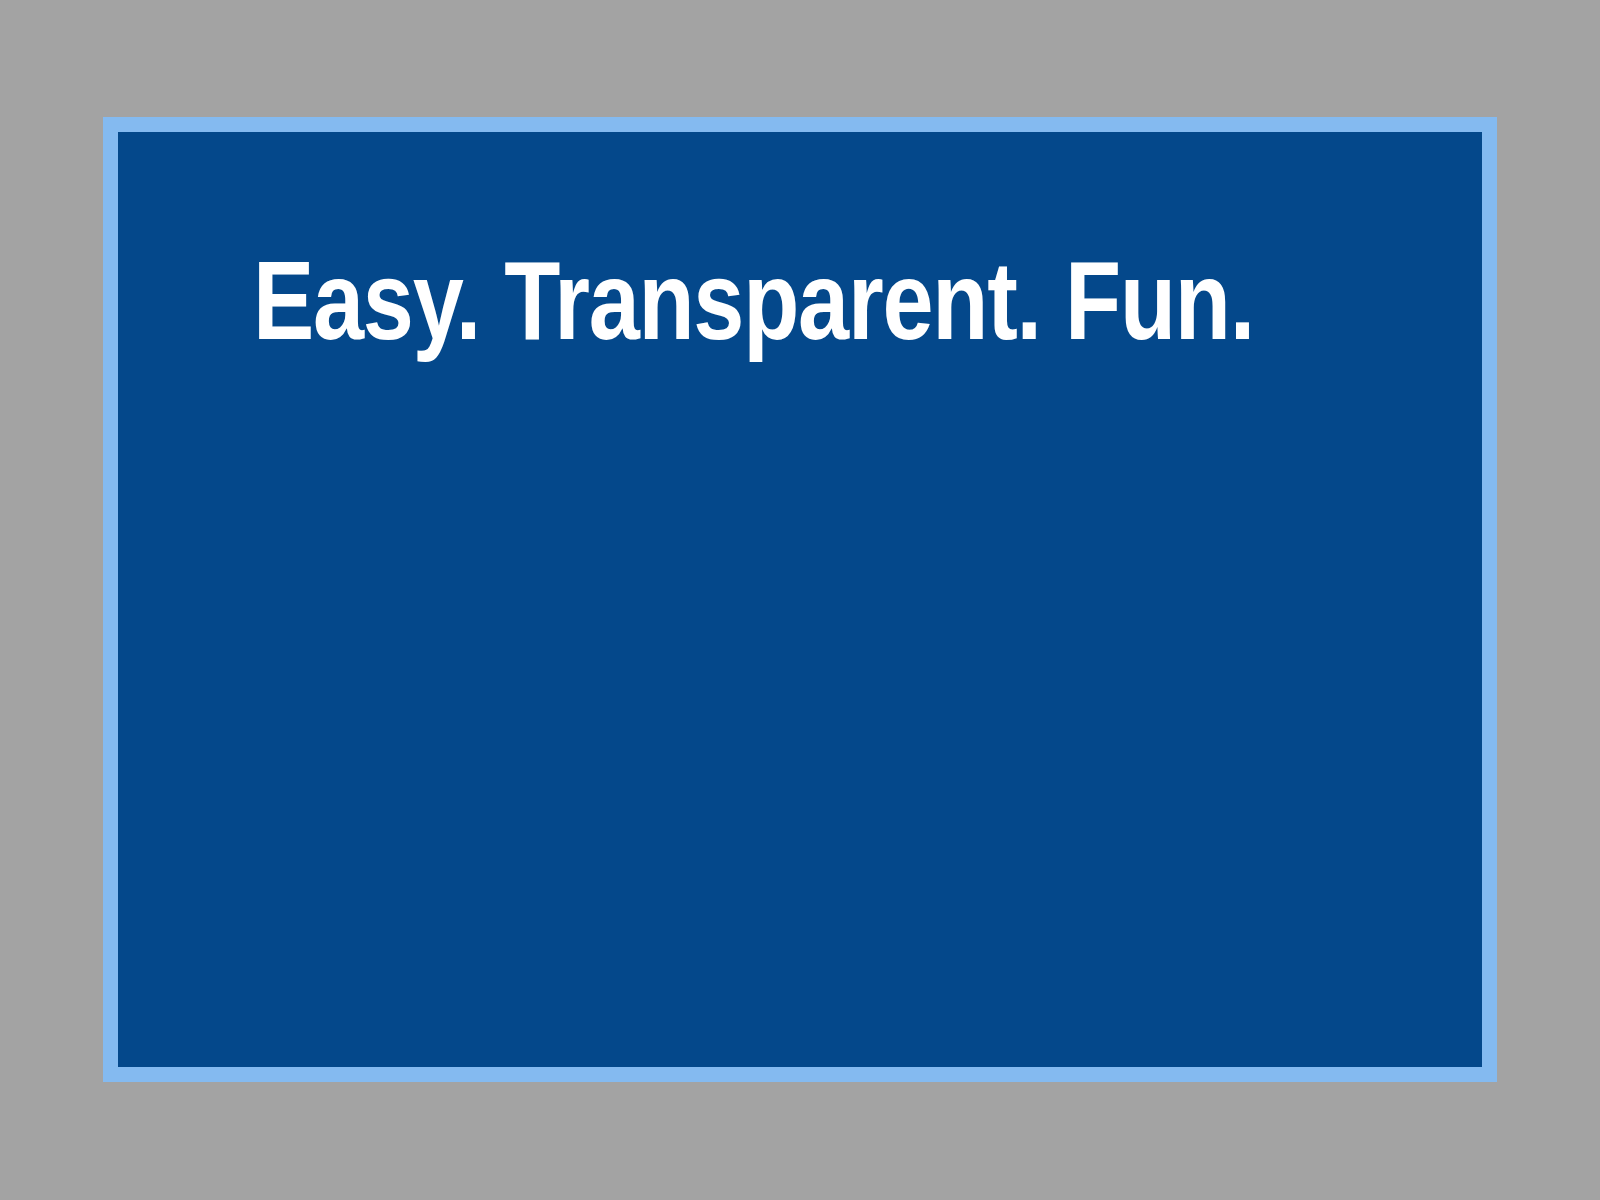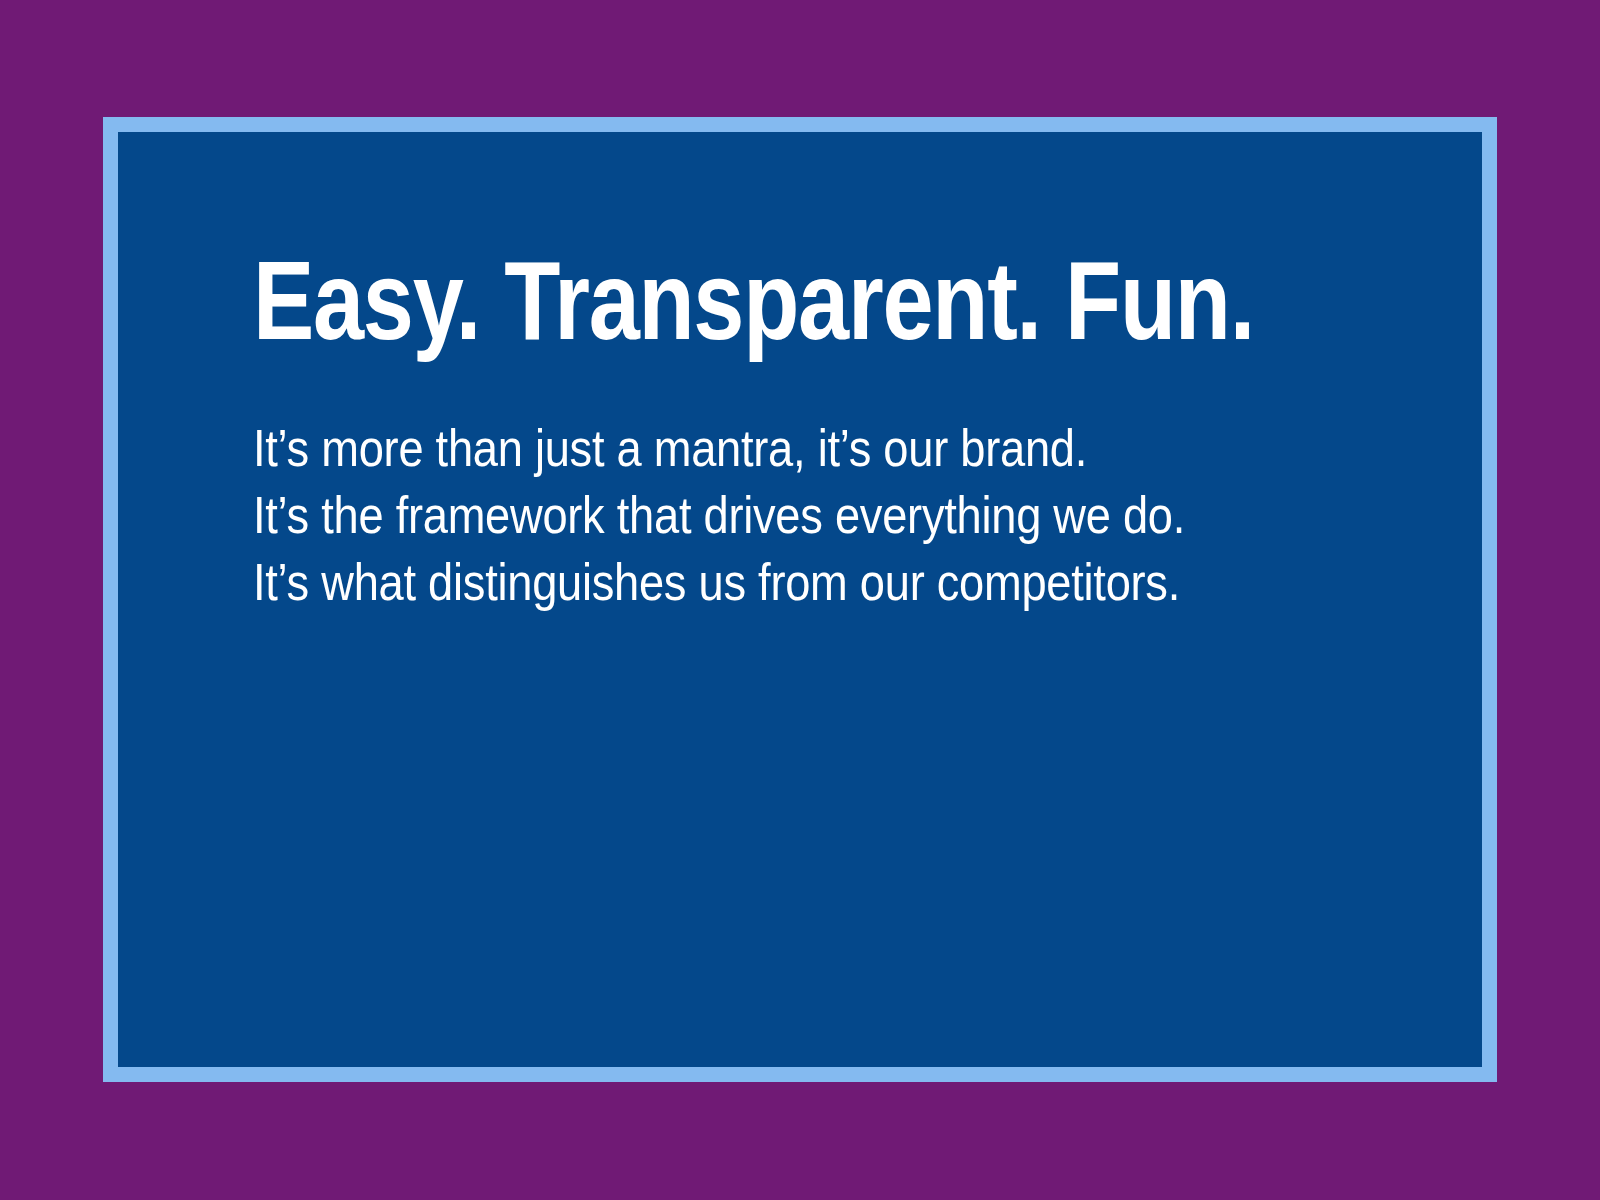--- a/index.html
+++ b/index.html
@@ -10,21 +10,21 @@
     width: 1600px;
     height: 1200px;
     overflow: hidden;
     font-family: "Liberation Sans", sans-serif;
   }
 
   #slide {
     position: relative;
     width: 1600px;
     height: 1200px;
-    background: #701a75;
+    background: #a3a3a3;
     box-sizing: border-box;
   }
 
   #frame {
     position: absolute;
     left: 103px;
     top: 117px;
     width: 1394px;
     height: 965px;
     border: 15px solid #84baf0;
@@ -95,22 +95,17 @@
 <body>
 
 <div id="slide">
 
   <div id="frame">
 
     <div id="content">
 
       <div id="headline">Easy. Transparent. Fun.</div>
 
-      <div id="intro">
-        <div class="intro-line">It’s more than just a mantra, it’s our brand.</div>
-        <div class="intro-line">It’s the framework that drives everything we do.</div>
-        <div class="intro-line">It’s what distinguishes us from our competitors.</div>
-      </div>
 
 
     </div>
   </div>
 </div>
 
 </body></html>

